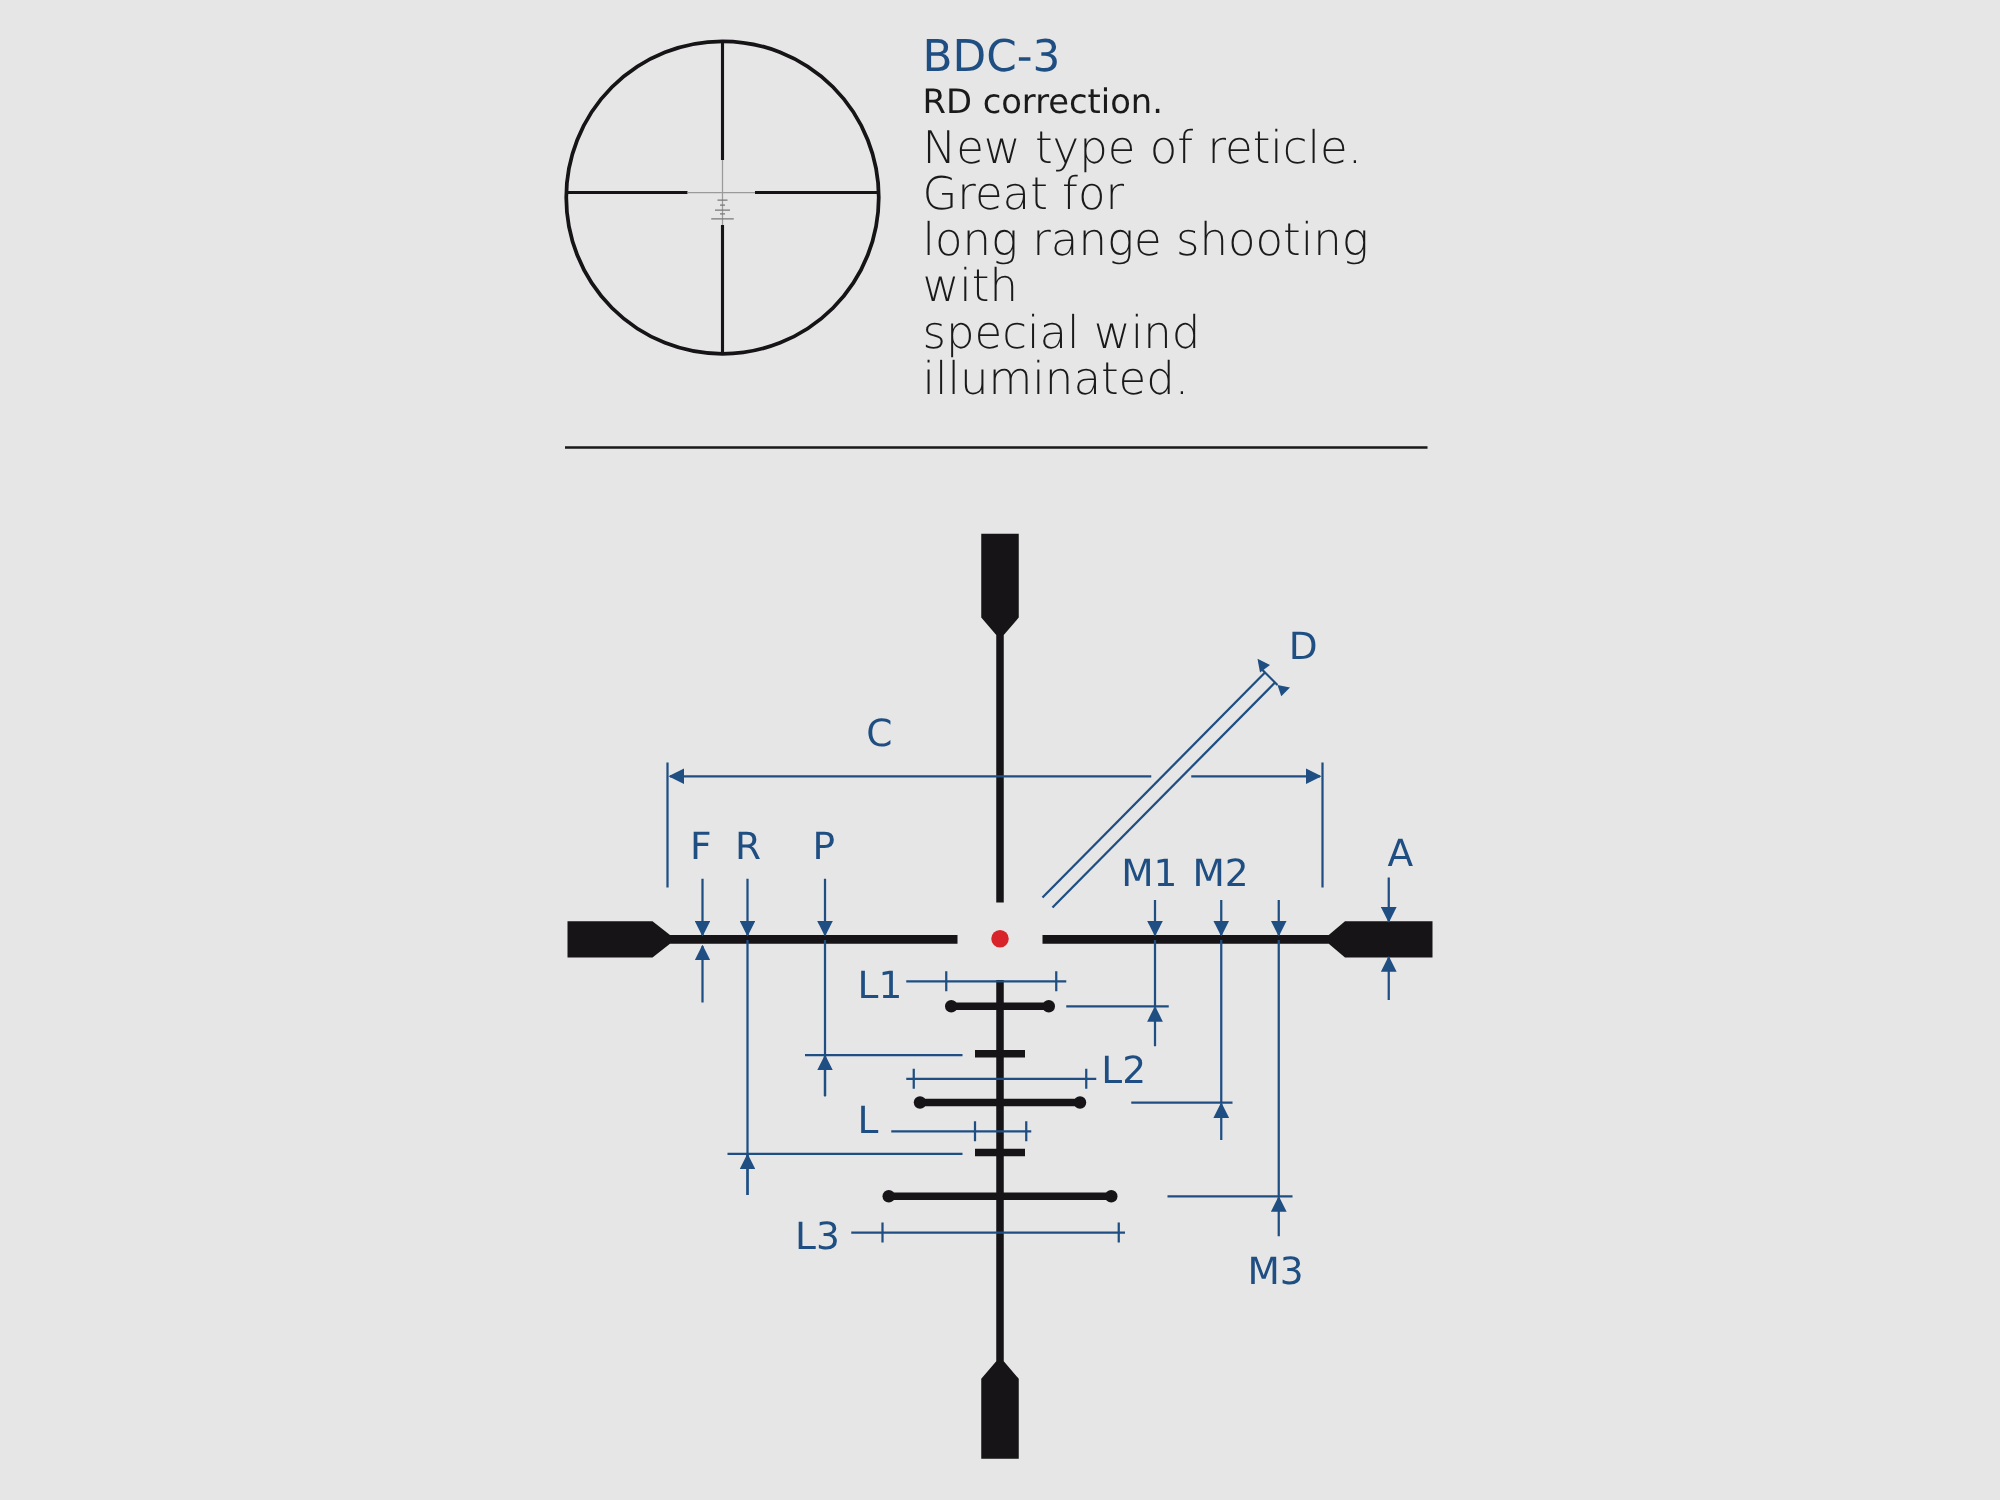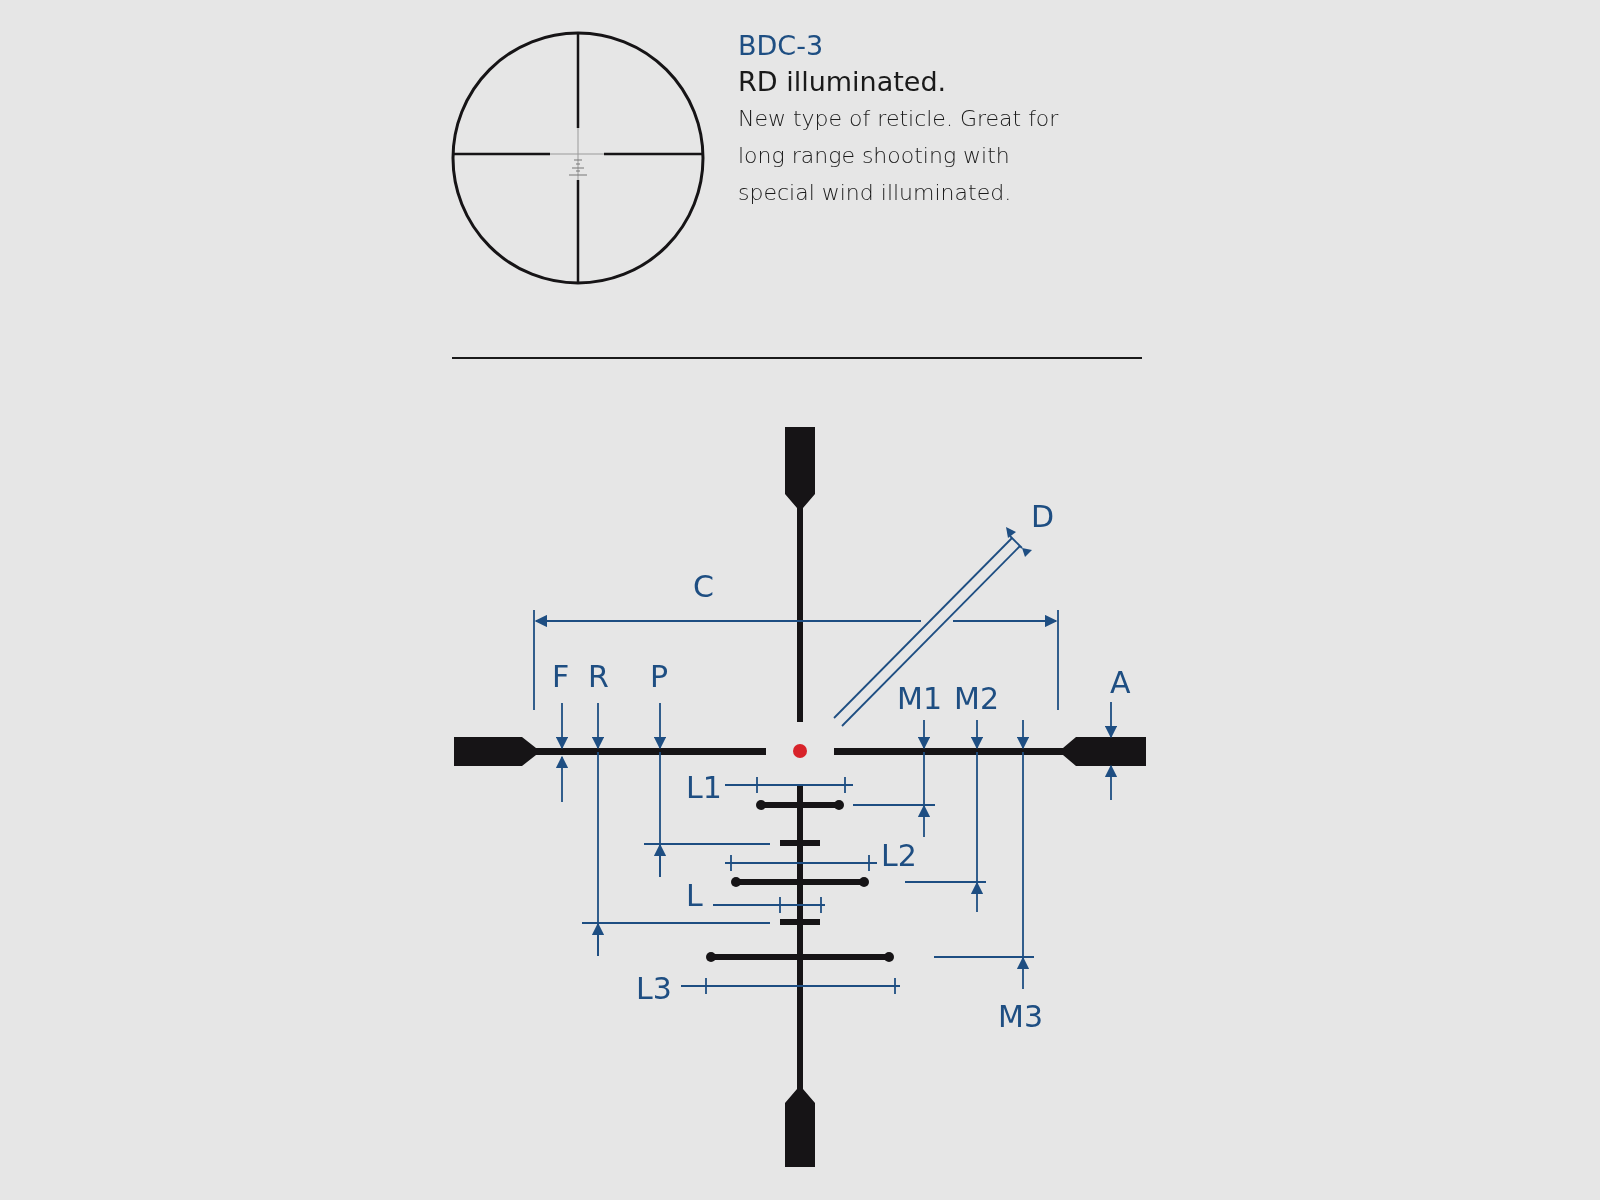--- a/index.html
+++ b/index.html
@@ -5,23 +5,23 @@
   html, body { margin:0; padding:0; }
   body {
     width:1600px; height:1200px; background:#e6e6e6; position:relative; overflow:hidden;
     font-family:"DejaVu Sans", sans-serif;
   }
   #scope-thumb { position:absolute; left:450px; top:30px; width:256px; height:256px; }
   #desc {
     position:absolute; left:738px; top:28px; width:420px;
     font-family:"DejaVu Sans", sans-serif;
   }
-  #desc .title { color:#1e4e82; font-size:27px; line-height:36px; letter-spacing:0px; }
+  #desc .title { color:#1e4e82; font-size:35px; line-height:36px; letter-spacing:0px; }
   #desc .subtitle { color:#1a1a1a; font-size:27px; line-height:36px; }
-  #desc .body { color:#1a1a1a; font-size:22px; line-height:37px; font-weight:300; }
+  #desc .body { color:#1a1a1a; font-size:36px; line-height:37px; font-weight:300; }
   #divider { position:absolute; left:452px; top:357px; width:690px; height:2px; background:#1a1a1a; }
   #diagram { position:absolute; left:0; top:0; width:1600px; height:1200px; }
   .lbl { font-family:"DejaVu Sans", sans-serif; font-size:30px; fill:#1e4e82; }
 </style>
 </head>
 <body>
 
 <svg id="scope-thumb" viewBox="0 0 256 256">
   <circle cx="128" cy="128" r="125" fill="none" stroke="#161416" stroke-width="3"></circle>
   <line x1="128" y1="3" x2="128" y2="98" stroke="#161416" stroke-width="2.5"></line>
@@ -32,21 +32,21 @@
   <line x1="154" y1="124" x2="253" y2="124" stroke="#161416" stroke-width="2.5"></line>
   <line x1="124" y1="130" x2="132" y2="130" stroke="#777" stroke-width="1"></line>
   <line x1="126" y1="134" x2="130" y2="134" stroke="#777" stroke-width="1"></line>
   <line x1="122" y1="138" x2="134" y2="138" stroke="#777" stroke-width="1"></line>
   <line x1="126" y1="141" x2="130" y2="141" stroke="#777" stroke-width="1"></line>
   <line x1="119" y1="145" x2="137" y2="145" stroke="#777" stroke-width="1"></line>
 </svg>
 
 <div id="desc">
   <div class="title">BDC-3</div>
-  <div class="subtitle">RD illuminated.</div>
+  <div class="subtitle">RD correction.</div>
   <div class="body">New type of reticle. Great for</div>
   <div class="body">long range shooting with</div>
   <div class="body">special wind illuminated.</div>
 </div>
 
 <div id="divider"></div>
 
 <svg id="diagram" viewBox="0 0 1600 1200">
   <defs>
     <marker id="arr" viewBox="0 0 10 10" refX="9" refY="5" markerWidth="7" markerHeight="7" orient="auto-start-reverse">

